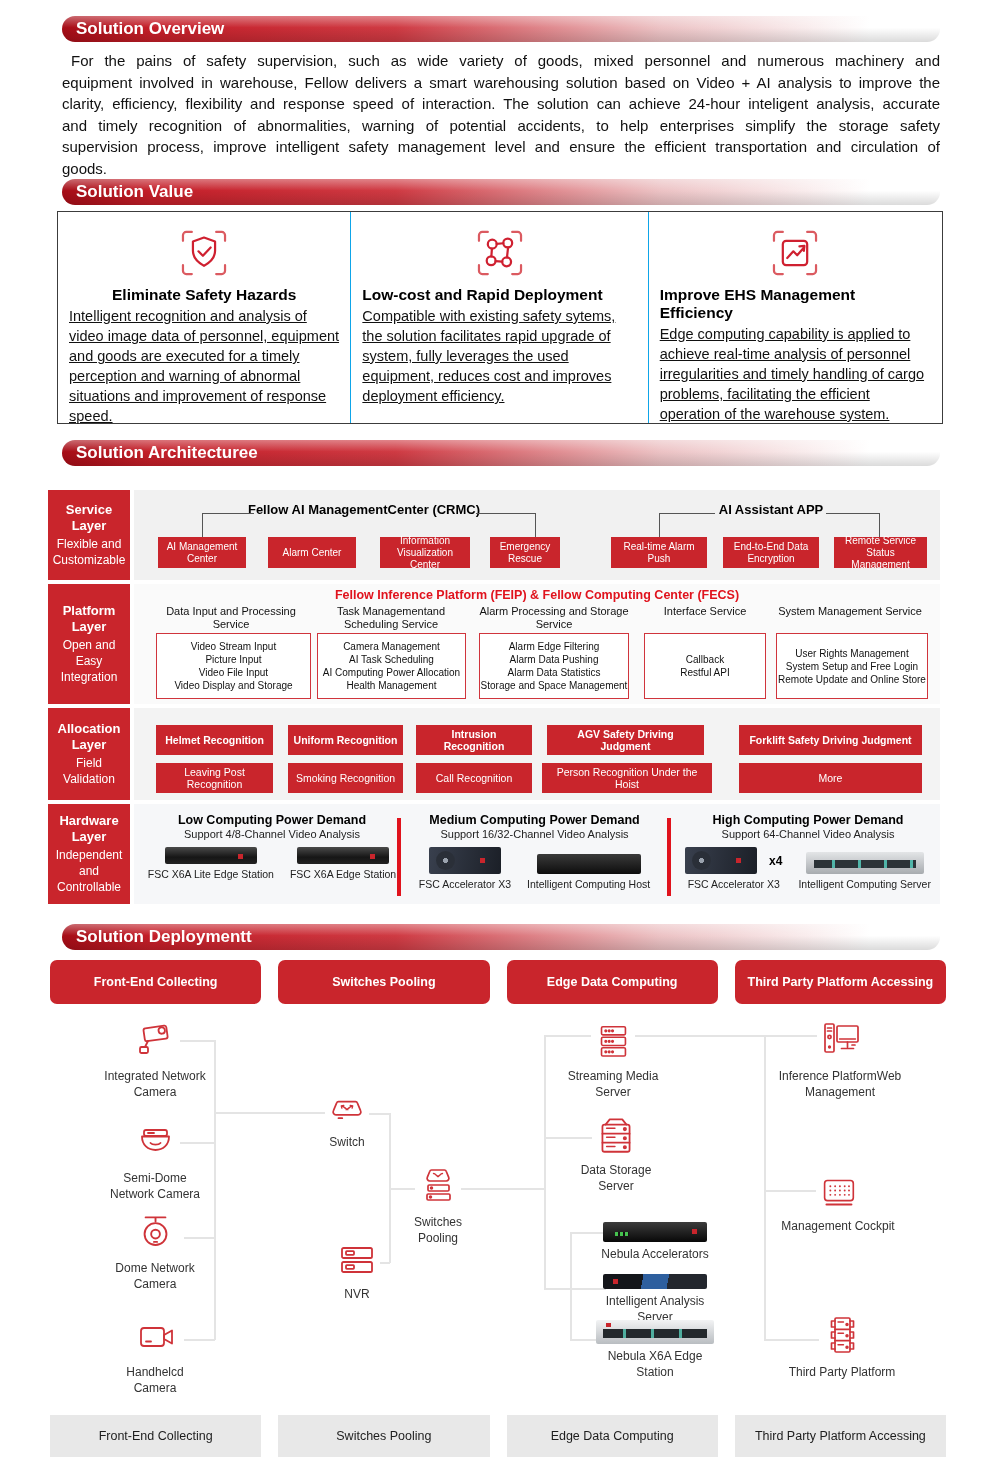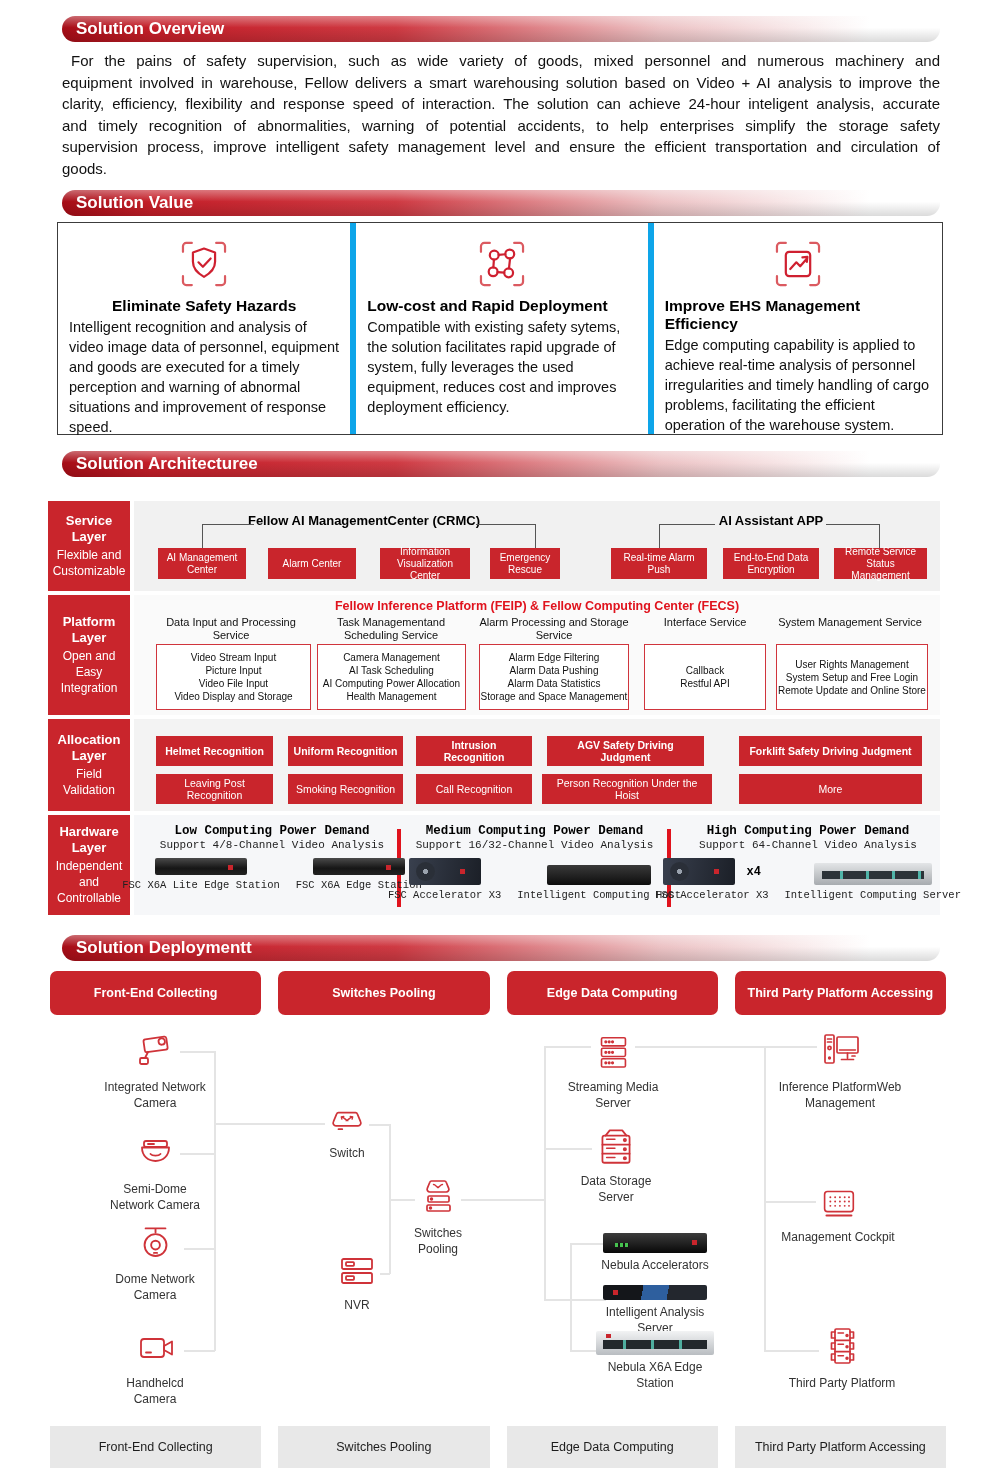--- a/index.html
+++ b/index.html
@@ -12,39 +12,39 @@
       linear-gradient(to bottom, rgba(255,255,255,.38), rgba(255,255,255,0) 45%, rgba(0,0,0,.14)),
       linear-gradient(to right, #a60d17 0%, #c41e28 10%, #cf3a43 38%, #ecc2c4 68%, #ffffff 92%);
     color: #fff; font-size: 17px; font-weight: bold; line-height: 26px; padding-left: 14px; }
 
   .overview-text { width: 878px; margin: 8px 0 0 62px; font-size: 15px; line-height: 21.5px;
     text-align: justify; word-spacing: 2.5px; text-indent: 9px; color: #111; }
 
   
   .value-box { width: 886px; margin: 6px 0 0 57px; height: 213px; border: 1px solid #3c3c3c; display: flex; }
   .value-col { padding: 8px 11px 6px 11px; position: relative; }
-  .value-col + .value-col { border-left: 6px solid #0ea5e9; }
+  .value-col + .value-col { border-left: 1px solid #0ea5e9; }
   .vc1 { width: 293px; } .vc2 { width: 298px; } .vc3 { width: 295px; }
   .value-icon { display: block; margin: 2px auto 2px auto; }
   .vtitle { font-weight: bold; font-size: 15.5px; color: #000; margin-bottom: 2px; }
   .vc1 .vtitle { text-align: center; }
-  .vtext { font-size: 14.5px; line-height: 20px; color: #111; }
+  .vtext { font-size: 14.5px; line-height: 20px; color: #111; text-decoration: underline; }
 
   
   .arch { width: 892px; margin: 24px 0 0 48px; }
   .layer-row { display: flex; margin-bottom: 4px; }
   .layer-label { width: 82px; margin-right: 4px; background: #c9252c; color: #fff;
     display: flex; flex-direction: column; justify-content: center; align-items: center; text-align: center; padding: 2px; }
   .layer-label .lname { font-weight: bold; font-size: 13px; line-height: 1.25; }
   .layer-label .ltag { font-size: 12px; line-height: 1.3; margin-top: 3px; }
   .layer-content { position: relative; width: 806px; }
   .svc { height: 90px; background: #f1f1f1; }
   .plat { height: 120px; background: #fafafa; }
   .alg { height: 92px; background: #f3f3f3; }
-  .hw { height: 100px; background: #f6f7f9; font-family: Liberation Mono, monospace; }
+  .hw { height: 100px; background: #f6f7f9; }
 
   .grp-title { position: absolute; top: 12px; font-weight: bold; font-size: 13px; color: #000; white-space: nowrap; transform: translateX(-50%); }
   .bracket { position: absolute; top: 23px; height: 24px; }
   .bk-l { border-left: 1.5px solid #555; border-top: 1.5px solid #555; }
   .bk-r { border-right: 1.5px solid #555; border-top: 1.5px solid #555; }
   .svc-box { position: absolute; top: 47px; height: 31px; background: #c9252c; color: #fff;
     font-size: 10px; line-height: 12px; display: flex; align-items: center; justify-content: center; text-align: center; padding: 1px 3px; }
 
   .plat-title { position: absolute; top: 4px; left: 0; width: 100%; text-align: center; color: #e0131d; font-weight: bold; font-size: 12.5px; }
   .plat-head { position: absolute; top: 21px; width: 160px; text-align: center; font-size: 11px; line-height: 13px; color: #111; transform: translateX(-50%); }
@@ -105,21 +105,21 @@
 </style>
 </head>
 <body>
 
 <div class="page">
 
   <div style="height:16px"></div>
   <div class="band">Solution Overview</div>
   <p class="overview-text">For the pains of safety supervision, such as wide variety of goods, mixed personnel and numerous machinery and equipment involved in warehouse, Fellow delivers a smart warehousing solution based on Video + AI analysis to improve the clarity, efficiency, flexibility and response speed of interaction. The solution can achieve 24-hour inteligent analysis, accurate and timely recognition of abnormalities, warning of potential accidents, to help enterprises simplify the storage safety supervision process, improve intelligent safety management level and ensure the efficient transportation and circulation of goods.</p>
 
-  <div class="band" style="margin-top:11px">Solution Value</div>
+  <div class="band" style="">Solution Value</div>
 
   <div class="value-box">
     <div class="value-col vc1">
       <svg class="value-icon" width="62" height="62" viewBox="0 0 56 56" fill="none" stroke-linecap="round" stroke-linejoin="round">
         <path d="M9 17v-5a3 3 0 0 1 3-3h5 M39 9h5a3 3 0 0 1 3 3v5 M47 39v5a3 3 0 0 1-3 3h-5 M17 47h-5a3 3 0 0 1-3-3v-5" stroke="#db5a60" stroke-width="2"></path>
         <path d="M28 14l10 3.6V26c0 7-4.6 10.6-10 13.6C22.6 36.6 18 33 18 26v-8.4z" stroke="#cf2030" stroke-width="2"></path>
         <path d="M23 26.5l4 4 7-7.5" stroke="#cf2030" stroke-width="2"></path>
       </svg>
       <div class="vtitle">Eliminate Safety Hazards</div>
       <div class="vtext">Intelligent recognition and analysis of video image data of personnel, equipment and goods are executed for a timely perception and warning of abnormal situations and improvement of response speed.</div>

